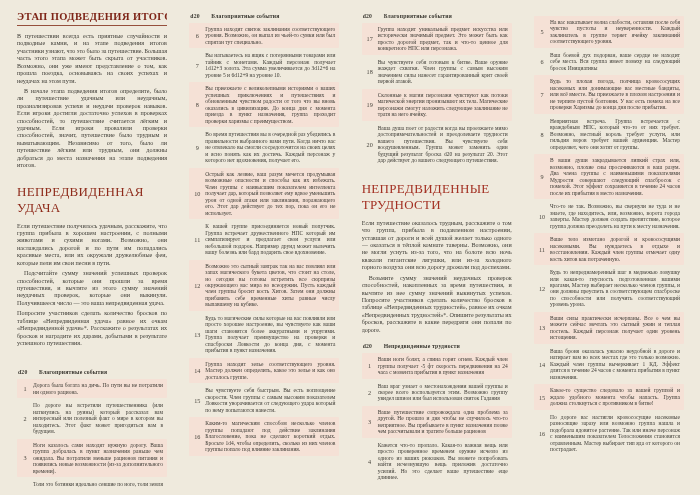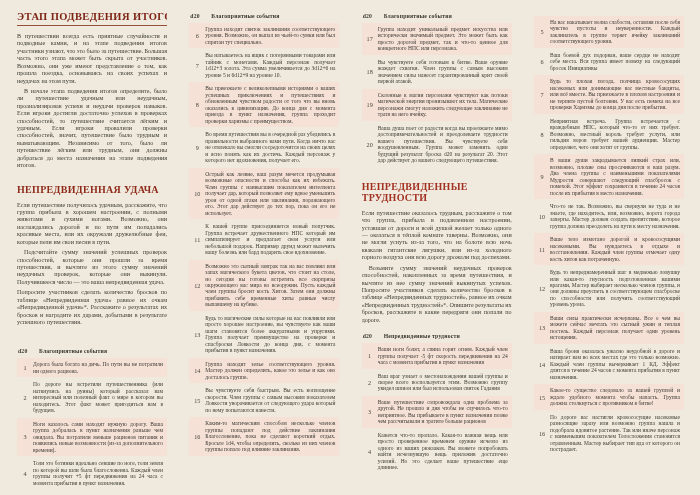--- a/index.html
+++ b/index.html
@@ -10,21 +10,21 @@
     display:flex; justify-content:space-between;
     padding:11px 16px 8px 17px; overflow:hidden;
   }
   .col { flex:0 0 150px; width:150px; overflow:hidden; }
   h1 {
     font-size:10.5px; font-weight:bold; color:#7d2417;
     letter-spacing:.4px; border-bottom:1px solid #96503c;
     padding-bottom:3px; margin-bottom:7px; white-space:nowrap;
   }
   h2 {
-    font-size:10px; font-weight:bold; color:#8e2a1a;
+    font-size:13px; font-weight:normal; color:#8e2a1a;
     letter-spacing:.3px; margin:14px 0 7px;
   }
   h2.trouble { color:#a33123; }
   p.body {
     font-size:6.1px; line-height:1.22; color:#3e3c36;
     text-align:justify; margin-bottom:3px;
   }
   p.indent { text-indent:7px; }
   .thead {
     display:flex; align-items:baseline; gap:8px;

